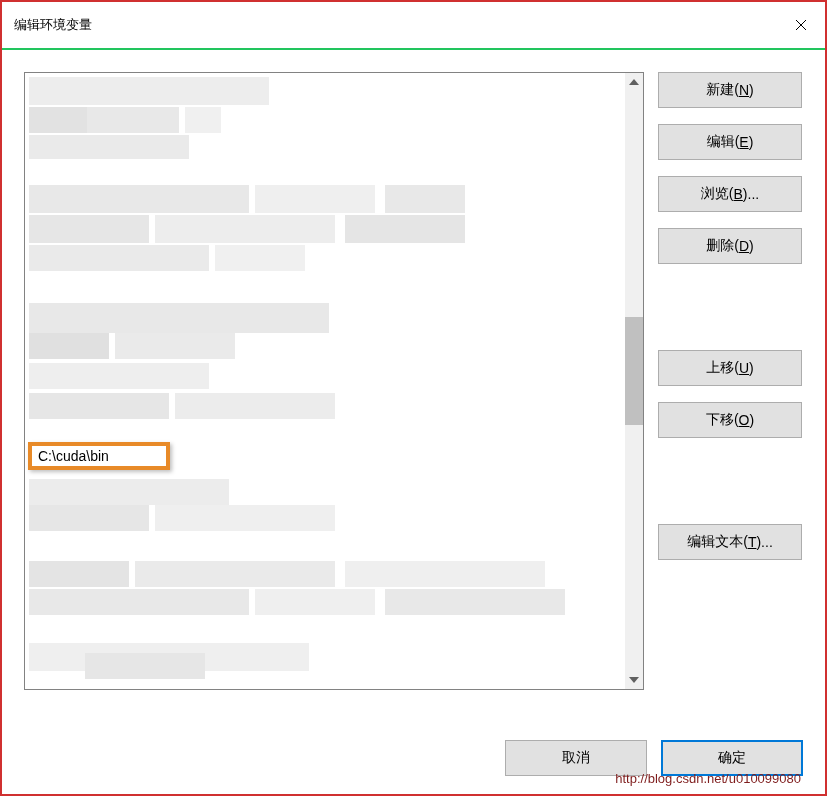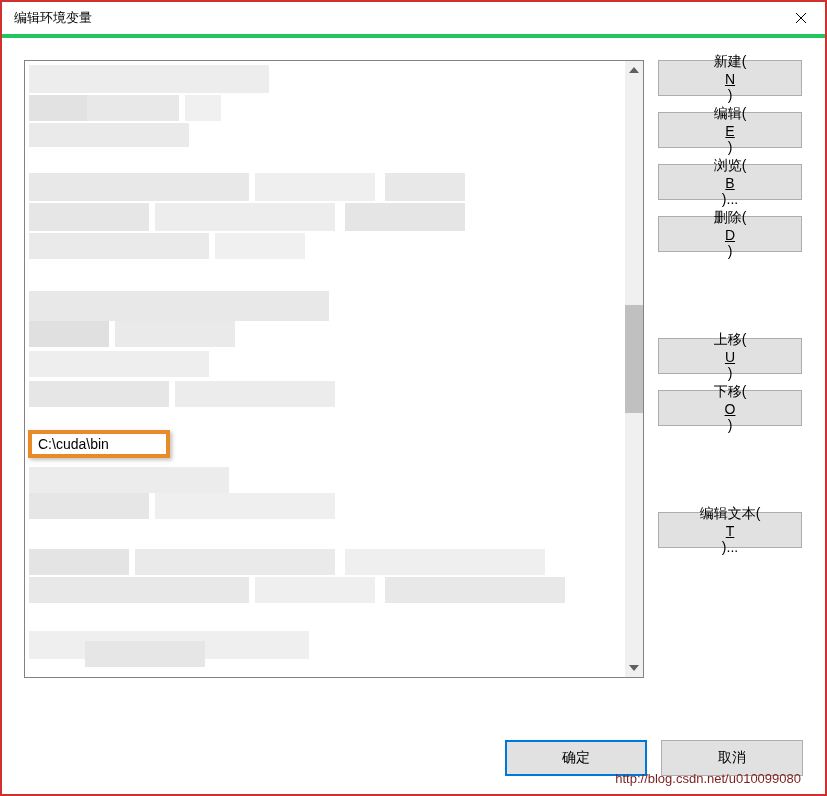--- a/index.html
+++ b/index.html
@@ -14,23 +14,23 @@
       width: 827px;
       height: 796px;
       position: relative;
       border: 2px solid #d03030;
     }
     
     .titlebar {
       display: flex;
       justify-content: space-between;
       align-items: center;
-      height: 36px;
+      height: 48px;
       padding: 0 0 0 12px;
-      border-bottom: 4px solid #22c55e;
+      border-bottom: 2px solid #22c55e;
     }
     
     .title-text {
       font-size: 13px;
       color: #000;
     }
     
     .close-button {
       width: 48px;
       height: 38px;
@@ -134,21 +134,20 @@
     .win-button {
       height: 36px;
       background: #e1e1e1;
       border: 1px solid #adadad;
       font-size: 14px;
       color: #000;
       cursor: pointer;
       display: flex;
       align-items: center;
       justify-content: center;
-      flex-direction: column;
     }
     
     .button-gap {
       height: 54px;
     }
     
     .underline {
       text-decoration: underline;
     }
     
@@ -279,17 +278,17 @@
     <div class="button-gap"></div>
     <button class="win-button">
       <span>编辑文本(</span>
         <span class="underline">T</span>
         <span>)...</span>
     </button>
   </div>
 </div>
 
 <div class="bottom-buttons">
+  <button class="win-button">取消</button>
   <button class="win-button ok-button">确定</button>
-  <button class="win-button">取消</button>
 </div>
 
 <div class="watermark">http://blog.csdn.net/u010099080</div>
 
 </body></html>

